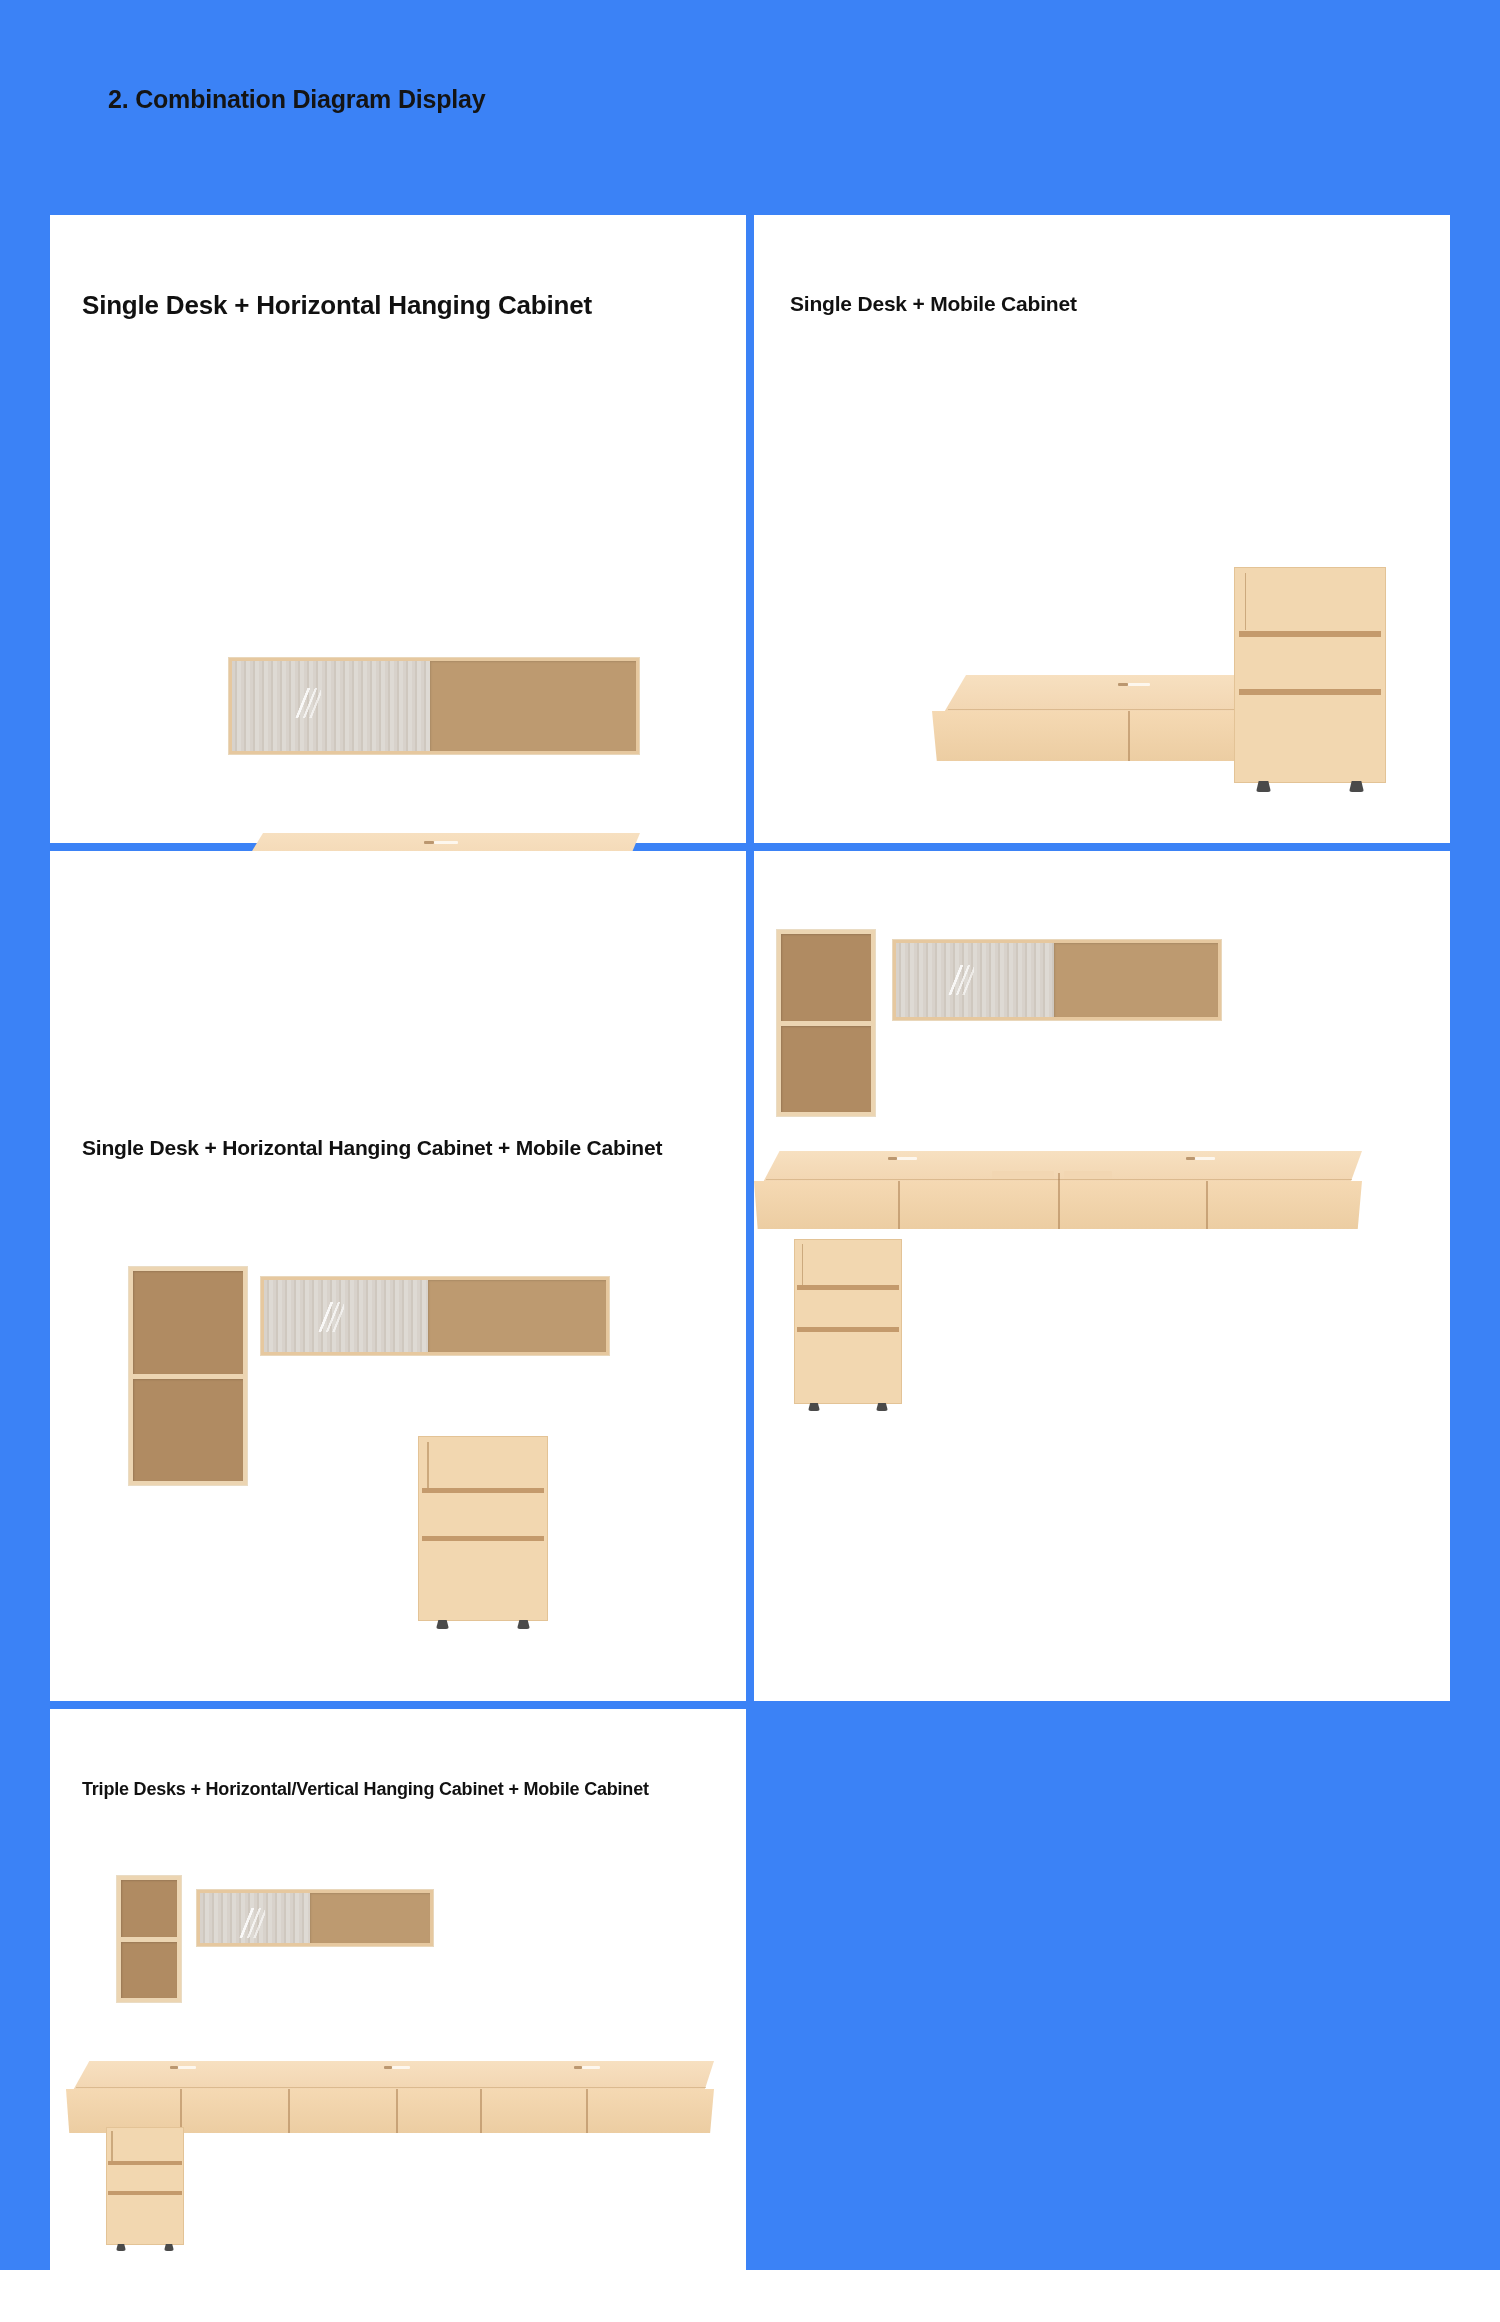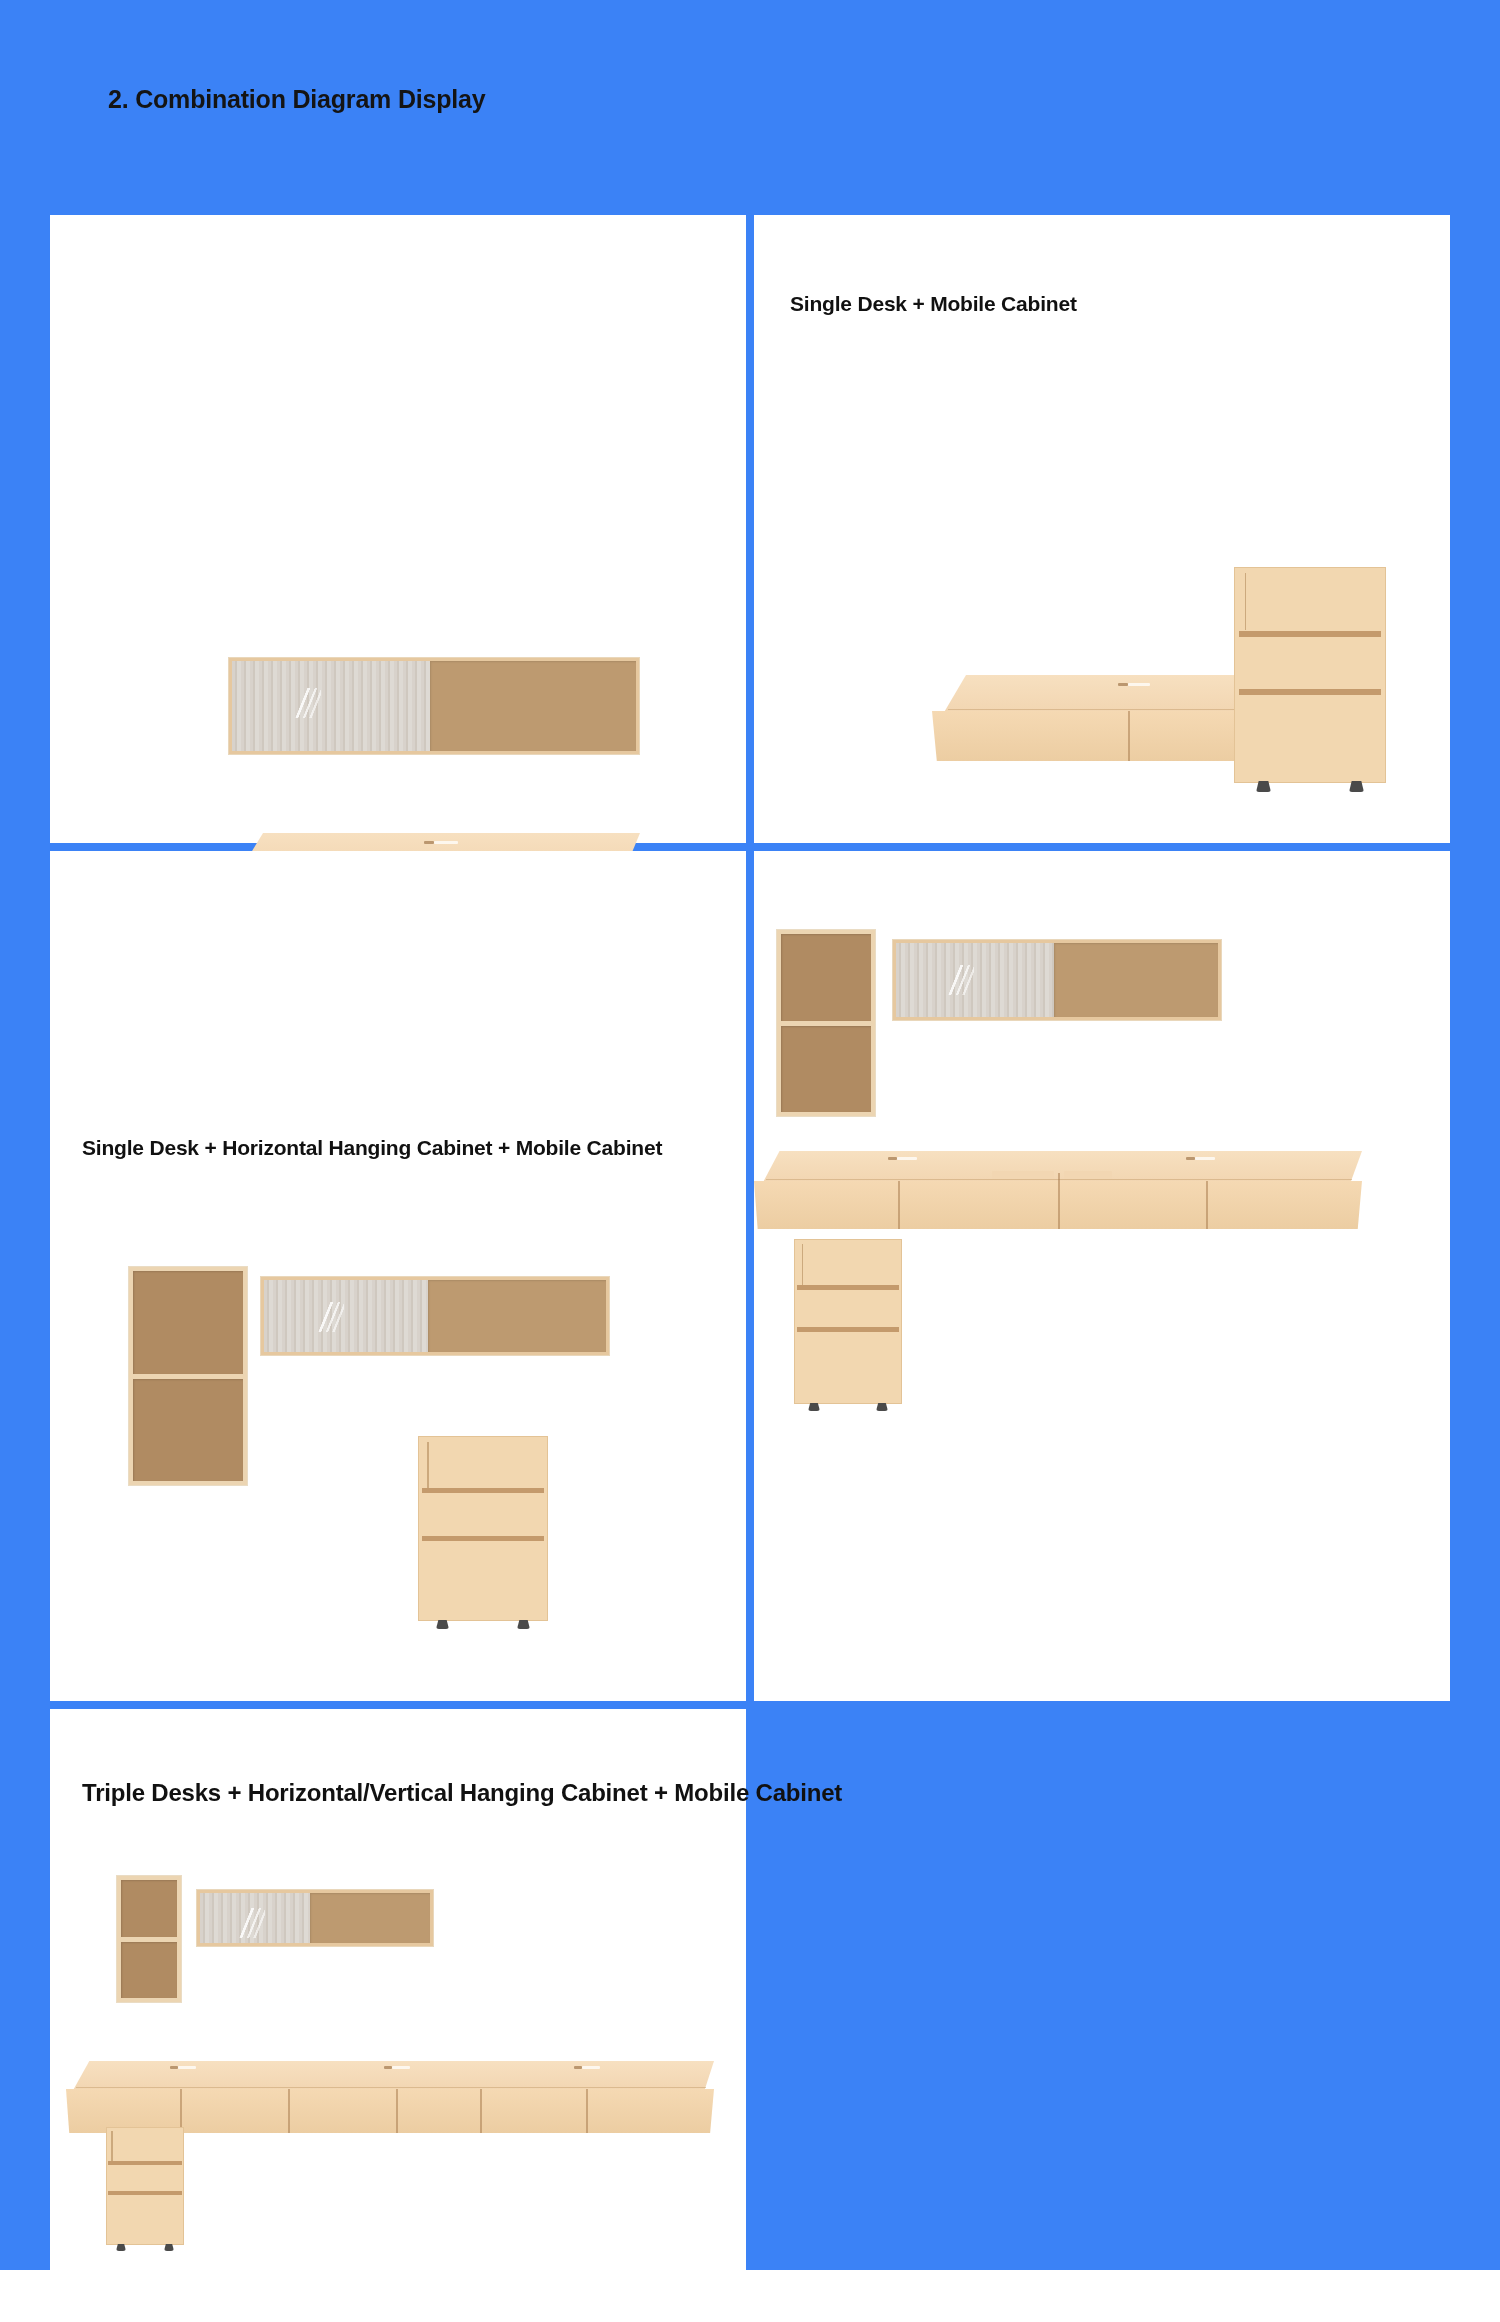--- a/index.html
+++ b/index.html
@@ -52,21 +52,21 @@
     position: absolute;
     font-weight: 700;
     color: #111111;
     line-height: 1.18;
     letter-spacing: -0.2px;
   }
   .t-1 { left: 32px; top: 75px; font-size: 26px; white-space: nowrap; }
   .t-2 { left: 36px; top: 77px; font-size: 21px; white-space: nowrap; }
   .t-3 { left: 32px; top: 285px; font-size: 21px; white-space: nowrap; }
   .t-4 { left: 32px; top: 265px; font-size: 25px; width: 640px; }
-  .t-5 { left: 32px; top: 70px; font-size: 24px; white-space: nowrap; text-align: center; }
+  .t-5 { left: 32px; top: 70px; font-size: 18px; white-space: nowrap; text-align: center; }
 
   .stage { position: absolute; left: 0; top: 0; width: 100%; height: 100%; }
 
   
   .hcab {
     position: absolute;
     background: #e6c89f;
     border: 1px solid #e9d7bb;
     box-sizing: border-box;
     padding: 3px;
@@ -195,20 +195,21 @@
 </head>
 <body>
 
 <div class="page">
 
   <div class="section-heading">2. Combination Diagram Display</div>
 
   <div class="grid">
 
     <div class="card card-1">
+      <div class="card-title t-1">Single Desk + Horizontal Hanging Cabinet</div>
 
       <div class="stage">
 
         <div class="hcab" style="left:178px; top:442px; width:412px; height:98px;">
           <div class="glass" style="width:49%;"></div>
           <div class="solid" style="width:51%;"></div>
         </div>
 
         <div class="desk" style="left:178px; top:618px; width:412px; height:36px;">
           <div class="top"></div>

